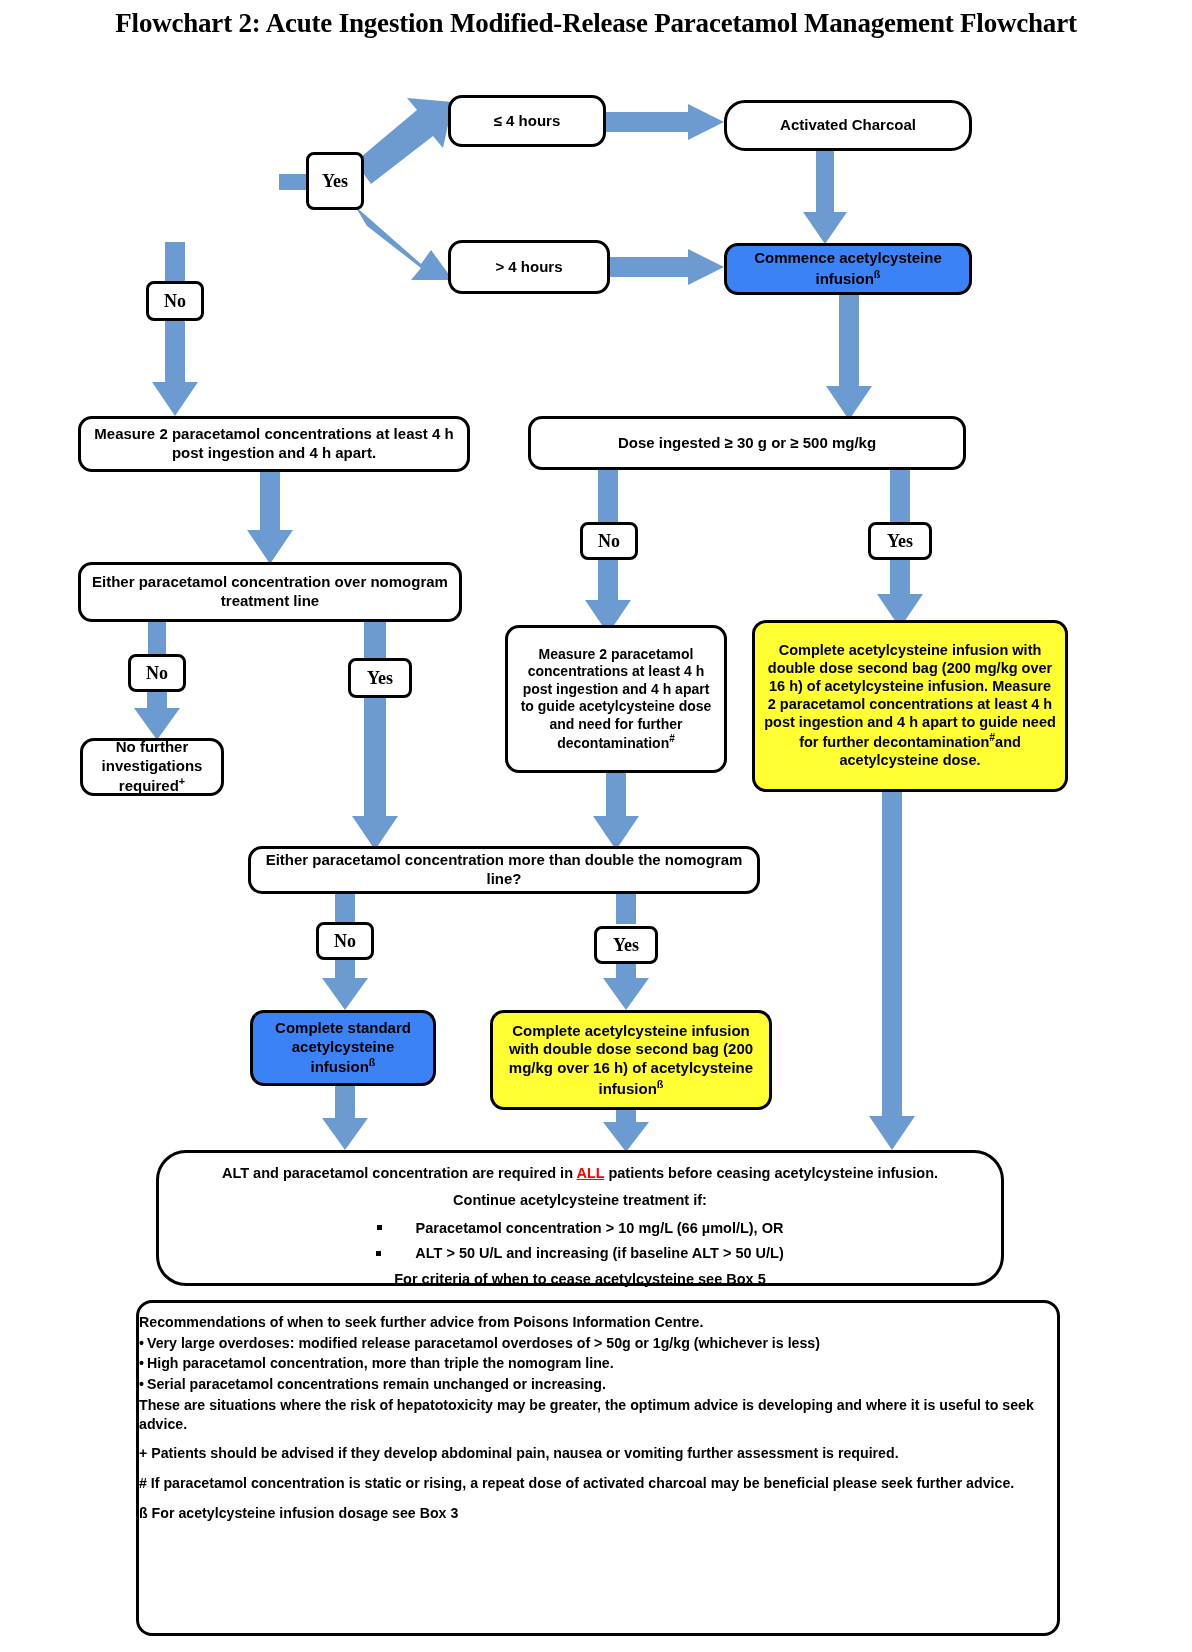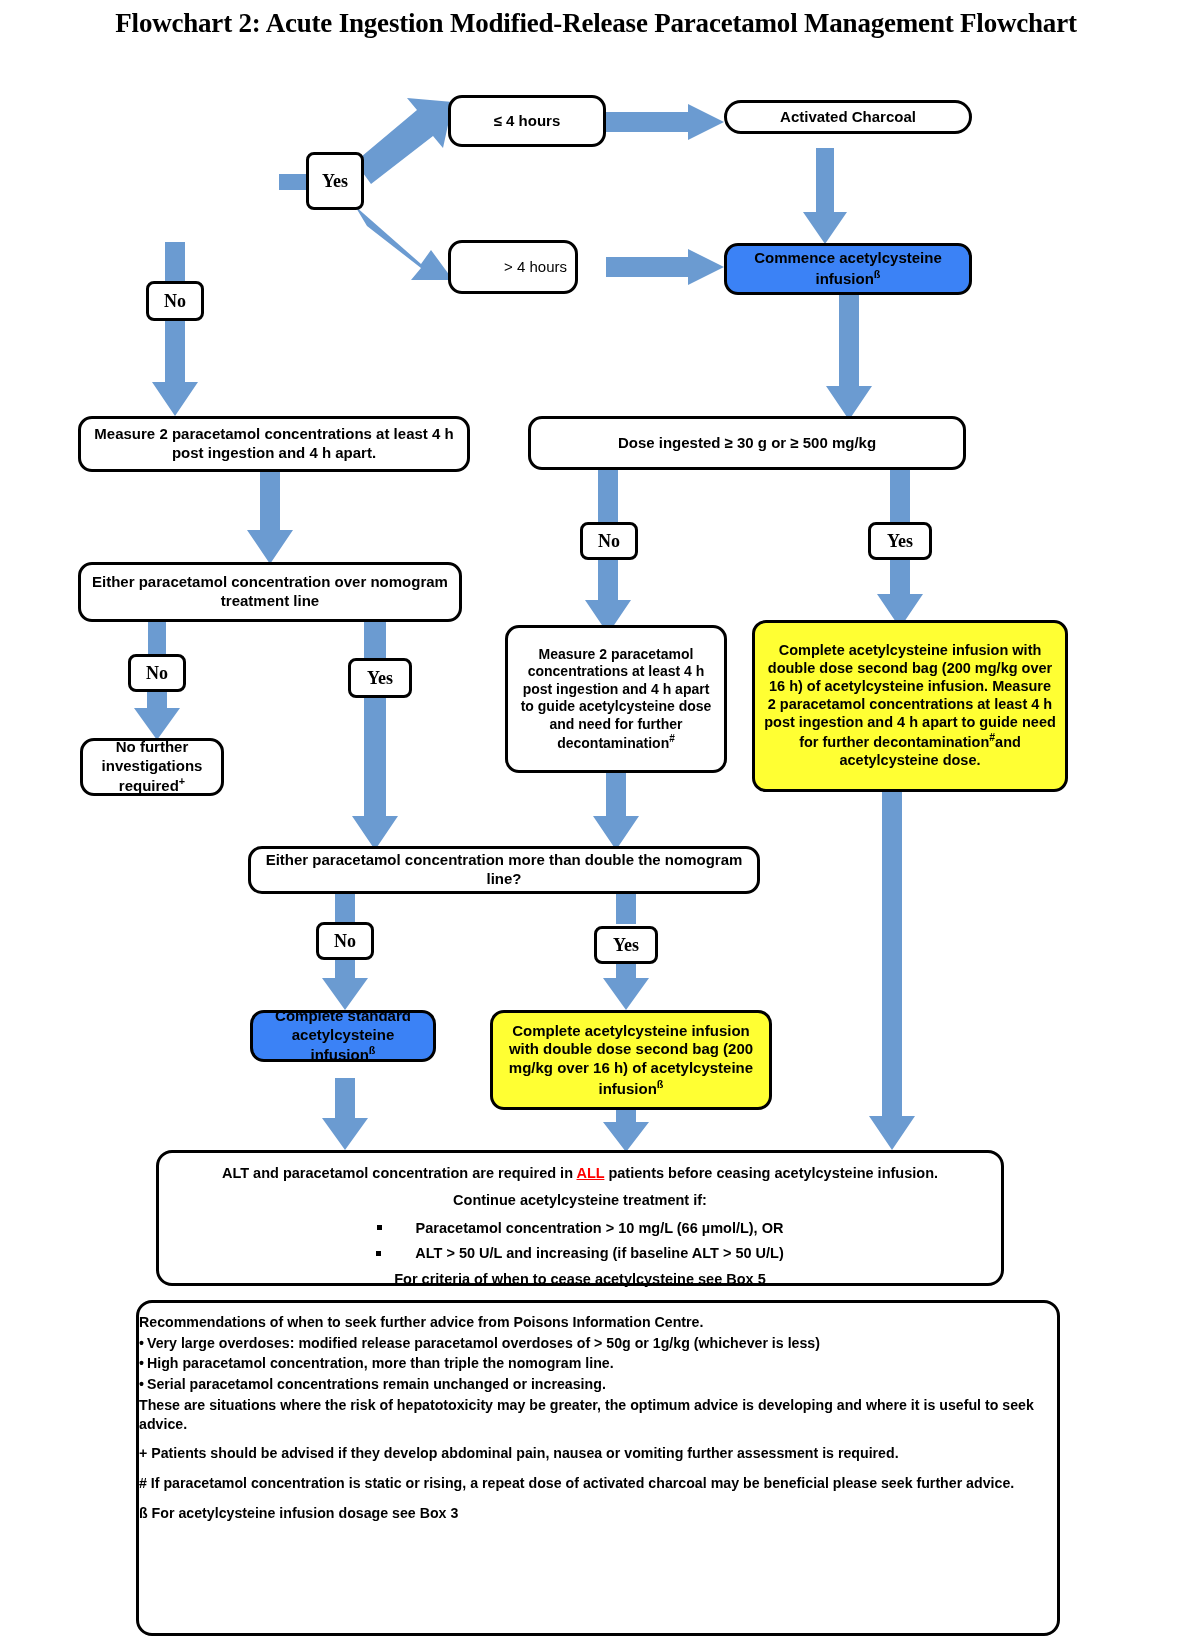--- a/index.html
+++ b/index.html
@@ -85,20 +85,21 @@
     border: 3px solid #000000;
     border-radius: 16px;
     background: #ffffff;
     z-index: 5;
   }
   .alt-box {
     padding: 12px 18px 10px 18px;
     font-size: 14.5px;
     font-weight: 700;
     line-height: 1.2;
+    border-radius: 30px;
   }
   .alt-line {
     text-align: center;
     margin-bottom: 10px;
   }
   .alt-red-under {
     color: #ff0000;
     text-decoration: underline;
   }
   .alt-bullets {
@@ -271,25 +272,25 @@
   </div>
 
   <div class="chip" style="left:146px; top:281px; width:58px; height:40px;">
     <span>No</span>
   </div>
 
   <div class="node" style="left:448px; top:95px; width:158px; height:52px; font-weight:600;">
     <span>≤ 4 hours</span>
   </div>
 
-  <div class="node" style="left:448px; top:240px; width:130px; height:54px; font-weight:400;justify-content:flex-end;">
+  <div class="node" style="left:448px; top:240px; width:162px; height:54px; font-weight:700;">
     <span>&gt; 4 hours</span>
   </div>
 
-  <div class="node" style="left:724px; top:100px; width:248px; height:34px; font-weight:600;border-radius:21px;">
+  <div class="node" style="left:724px; top:100px; width:248px; height:51px; font-weight:600;border-radius:21px;">
     <span>Activated Charcoal</span>
   </div>
 
   <div class="node orange" style="left:724px; top:243px; width:248px; height:52px;">
     <span><span>Commence acetylcysteine infusion</span><sup>ß</sup></span>
   </div>
 
   <div class="node" style="left:78px; top:416px; width:392px; height:56px;">
     <span>Measure 2 paracetamol concentrations at least 4 h post ingestion and 4 h apart.</span>
   </div>
@@ -335,21 +336,21 @@
   </div>
 
   <div class="chip" style="left:316px; top:922px; width:58px; height:38px;">
     <span>No</span>
   </div>
 
   <div class="chip" style="left:594px; top:926px; width:64px; height:38px;">
     <span>Yes</span>
   </div>
 
-  <div class="node orange" style="left:250px; top:1010px; width:186px; height:52px;">
+  <div class="node orange" style="left:250px; top:1010px; width:186px; height:76px;">
     <span><span>Complete standard acetylcysteine infusion</span><sup>ß</sup></span>
   </div>
 
   <div class="node yellow" style="left:490px; top:1010px; width:282px; height:100px;">
     <span><span>Complete acetylcysteine infusion with double dose second bag (200 mg/kg over 16 h) of acetylcysteine infusion</span><sup>ß</sup></span>
   </div>
 
   <div class="infobox alt-box" style="left:156px; top:1150px; width:848px; height:136px;">
     <div class="alt-line">
       <span>ALT and paracetamol concentration are required in </span><span class="alt-red-under">ALL</span><span> patients before ceasing acetylcysteine infusion.</span>

